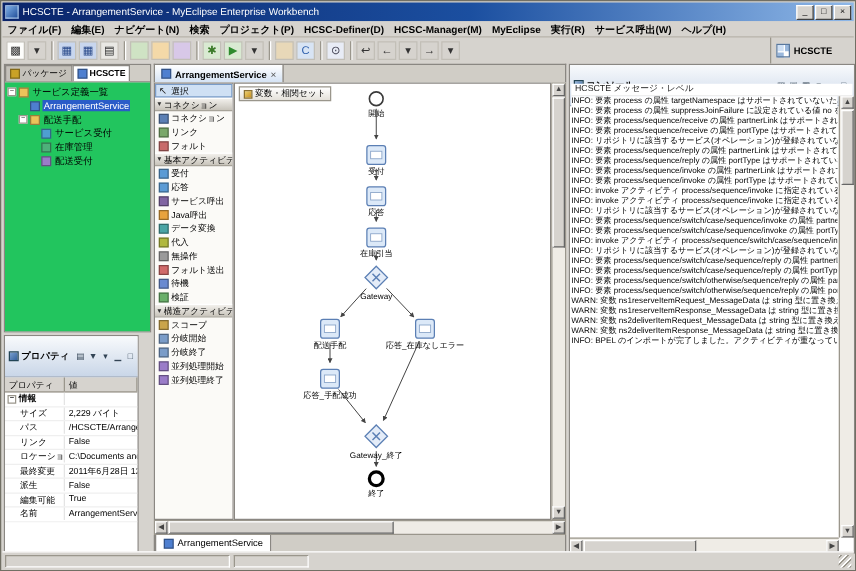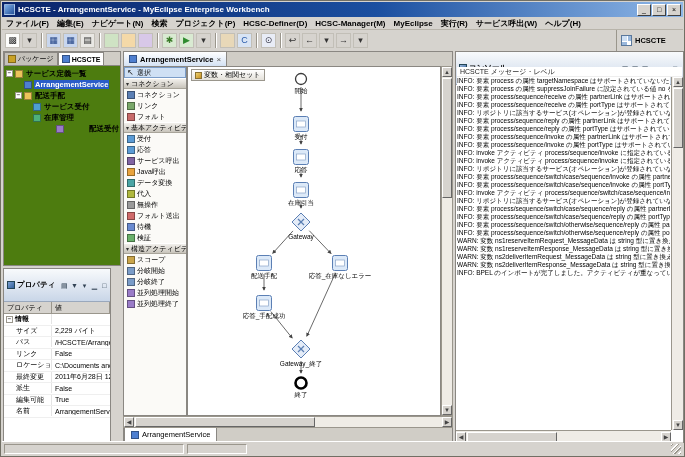--- a/index.html
+++ b/index.html
@@ -5,21 +5,21 @@
   * { box-sizing: border-box; margin: 0; padding: 0; }
   html,body { width:685px; height:457px; overflow:hidden; }
   body { font-family:"Liberation Sans","DejaVu Sans",sans-serif; background:#d6d3ce; position:relative; }
   #win { position:absolute; inset:0; border:1px solid #716f64; background:#d6d3ce; }
 
   
   .titlebar { position:absolute; left:1px; top:1px; right:1px; height:15px;
     background:linear-gradient(90deg,#0a246a 0%,#1b4fa0 55%,#8fb8e8 100%);
     display:flex; align-items:center; padding:0 2px; }
   .title-icon { width:11px; height:11px; background:linear-gradient(135deg,#7fb0e8,#24509a); border:1px solid rgba(255,255,255,.4); margin-right:3px; flex:none; }
-  .title-text { color:#fff; font-size:8px; font-weight:bold; flex:1; white-space:nowrap; overflow:hidden; }
+  .title-text { color:#fff; font-size:8px; font-weight:normal; flex:1; white-space:nowrap; overflow:hidden; }
   .win-btn { width:14px; height:12px; background:#d6d3ce; border:1px solid #fff; border-right-color:#404040; border-bottom-color:#404040; font-size:7px; line-height:9px; text-align:center; margin-left:1px; color:#000; flex:none; }
 
   
   .menubar { position:absolute; left:1px; top:16px; right:1px; height:13px; background:#d6d3ce; border-bottom:1px solid #b8b4aa; display:flex; align-items:center; overflow:hidden; }
   .menu-item { font-size:8px; padding:0 4px; white-space:nowrap;font-weight:bold; }
 
   
   .toolbar { position:absolute; left:1px; top:29px; width:614px; height:21px; display:flex; align-items:center; padding:0 2px; overflow:hidden; }
   .tb-btn { width:15px; height:15px; border:1px solid #c2bfb7; margin:0 1px; font-size:9px; line-height:13px; text-align:center; color:#333; flex:none; }
   .tb-sep { width:1px; height:15px; background:#9a968c; margin:0 3px; box-shadow:1px 0 0 #fff; flex:none; }
@@ -36,21 +36,21 @@
   .panel-header .hdr-title { font-weight:bold; white-space:nowrap; }
   .hdr-spacer { flex:1; }
   .hdr-ico { width:10px; height:10px; font-size:7px; line-height:9px; text-align:center; color:#345; border:1px solid transparent; flex:none; }
   .hdr-tab-icon { width:8px; height:8px; background:linear-gradient(135deg,#7aa0d0,#33609c); border:1px solid #245; flex:none; }
 
   
   .tab-row { height:14px; background:#d0cdc6; display:flex; align-items:flex-end; border-bottom:1px solid #8a8782; }
   .ptab { font-size:7px; padding:0 3px; border:1px solid #8a8782; border-bottom:none; background:#c4c1ba; display:flex; align-items:center; gap:2px; height:13px; white-space:nowrap; }
   .ptab.active { background:#fff; font-weight:bold; }
   .tab-icon { width:8px; height:8px; border:1px solid rgba(0,0,0,.35); flex:none; }
-  .tree { font-size:7.5px; background:#4d7c0f; height:calc(100% - 14px); overflow:hidden; padding-top:2px;font-weight:bold; }
+  .tree { font-size:7.5px; background:#22c55e; height:calc(100% - 14px); overflow:hidden; padding-top:2px; }
   .tree-row { height:11px; display:flex; align-items:center; white-space:nowrap; }
   .expander { width:7px; height:7px; border:1px solid #9a968c; background:#fff; font-size:6px; line-height:5px; text-align:center; color:#333; flex:none; margin-right:1px; }
   .exp-spacer { width:8px; flex:none; }
   .tree-icon { width:8px; height:8px; margin:0 2px 0 1px; border:1px solid rgba(0,0,0,.35); flex:none; }
   .tree-label { padding:0 1px; }
   .tree-row.selected .tree-label { background:#2a5cc8; color:#fff; }
 
   
   .props-head { display:flex; height:12px; background:#d6d3ce; border-bottom:1px solid #9a968c; font-size:7px; }
   .ph-cell { padding:1px 3px; border-right:1px solid #9a968c; white-space:nowrap; overflow:hidden; }
@@ -190,21 +190,21 @@
         <div class="tree-row" style="padding-left: 20px;">
           <div class="exp-spacer"></div>
           <div class="tree-icon" style="background: rgb(78, 159, 208);"></div>
           <span class="tree-label">サービス受付</span>
         </div>
         <div class="tree-row" style="padding-left: 20px;">
           <div class="exp-spacer"></div>
           <div class="tree-icon" style="background: rgb(78, 176, 122);"></div>
           <span class="tree-label">在庫管理</span>
         </div>
-        <div class="tree-row" style="padding-left: 20px; justify-content: space-between;">
+        <div class="tree-row" style="padding-left: 20px;">
           <div class="exp-spacer"></div>
           <div class="tree-icon" style="background: rgb(154, 124, 200);"></div>
           <span class="tree-label">配送受付</span>
         </div>
       </div>
   </div>
 
   <div class="panel" style="left:2px; top:267px; width:108px; height:175px;">
     <div class="panel-header">
       <div class="hdr-tab-icon"></div>

